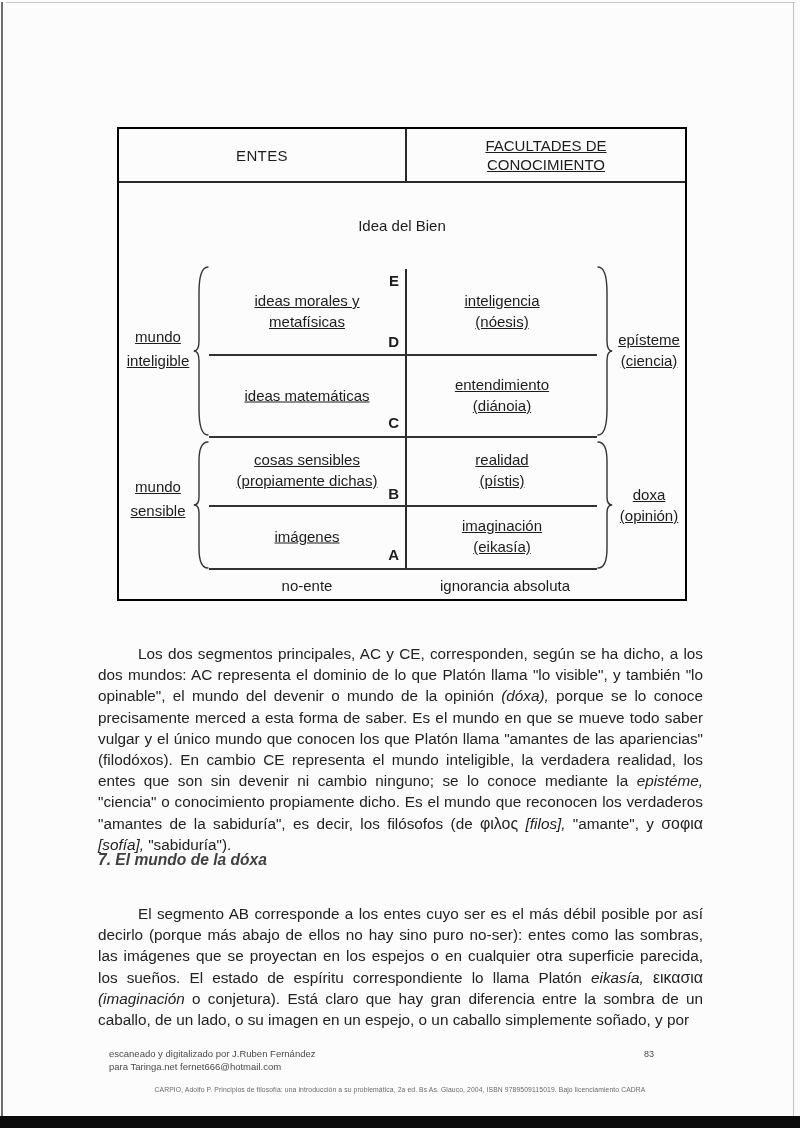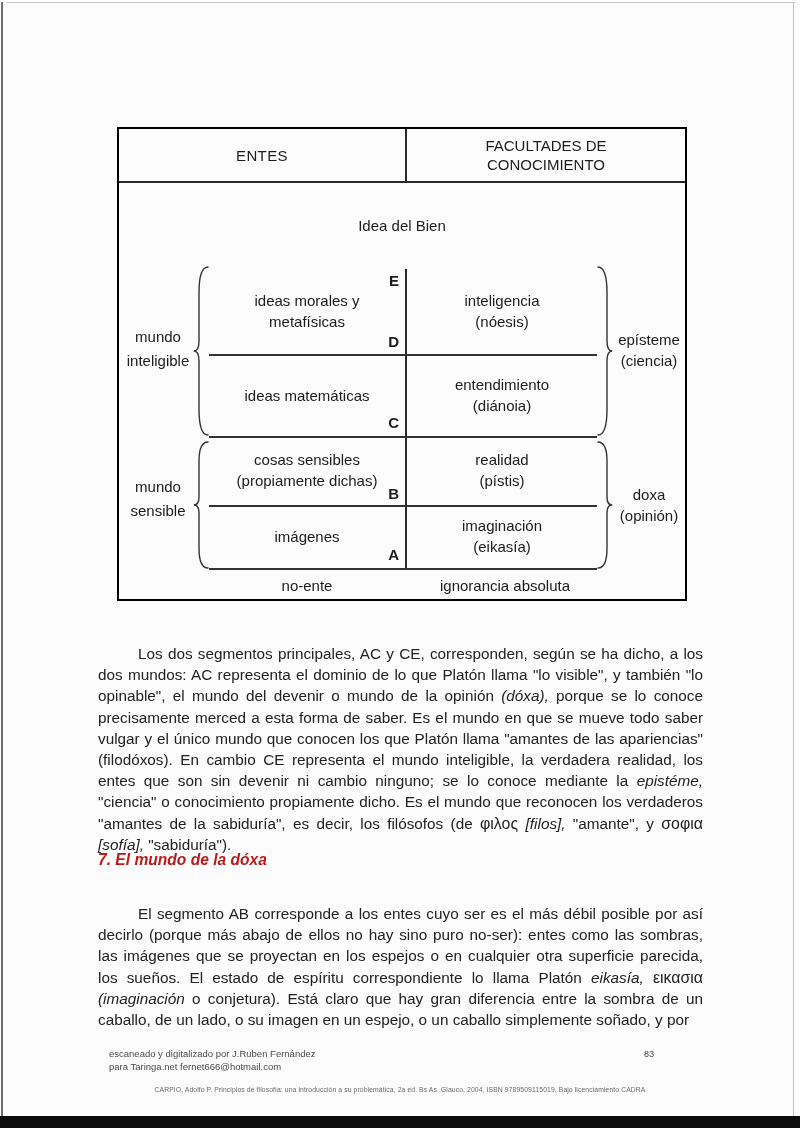--- a/index.html
+++ b/index.html
@@ -42,30 +42,30 @@
   .bl-up { left:74px;  top:137px; height:170px; }
   .bl-lo { left:74px;  top:312px; height:128px; }
   .br-up { left:478px; top:137px; height:170px; }
   .br-lo { left:478px; top:312px; height:128px; }
   .brace svg { display:block; width:16px; height:100%; }
 
   .bottom-label { position:absolute; top:448px; text-align:center; font-size:15px; }
   .bot-l { left:90px;  width:196px; }
   .bot-r { left:288px; width:196px; }
 
-  .prel { white-space:pre-line; }
+  .prel { white-space:pre-line;text-decoration:underline; }
 
   
   .para { position:absolute; left:98px; width:605px; margin:0; text-align:justify;
           font-size:15.3px; line-height:21.2px; text-indent:40px; color:#222; }
   .p1 { top:643px; }
   .p2 { top:903px; }
   .it { font-style:italic; }
   .greek { font-family:Liberation Sans, sans-serif; font-size:1.04em; }
-  .heading { position:absolute; left:98px; top:851px; margin:0; font-size:15.6px; font-weight:bold; font-style:italic; color:#b91c1c; }
+  .heading { position:absolute; left:98px; top:851px; margin:0; font-size:15.6px; font-weight:bold; font-style:italic; color:#404040; }
 
   
   .scan-credit { position:absolute; left:109px; top:1048px; font-size:9.5px; line-height:12.5px; color:#4a4a4a; }
   .page-number { position:absolute; left:644px; top:1049px; font-size:9px; color:#4a4a4a; }
   .biblio { position:absolute; left:100px; width:600px; top:1086px; text-align:center; font-size:6.8px; color:#6a6a6a; letter-spacing:.1px; }
 </style>
 </head>
 <body>
 
 <div class="page">

